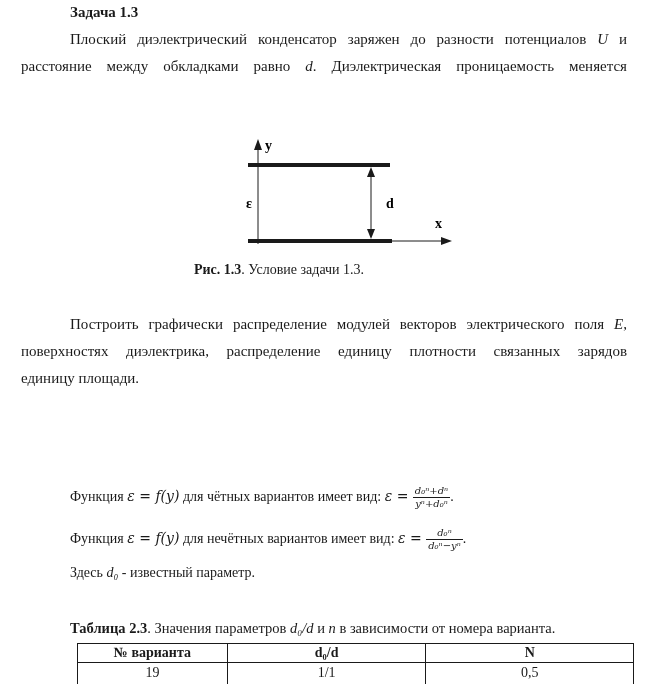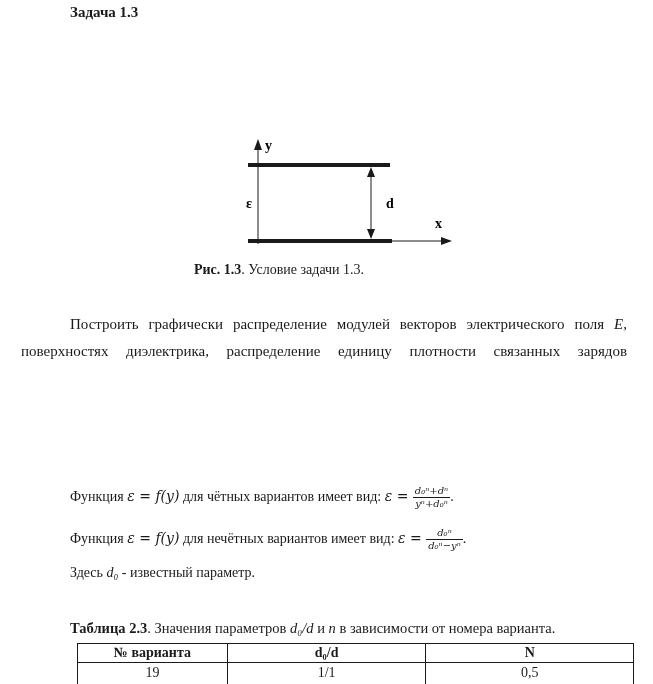--- a/index.html
+++ b/index.html
@@ -77,20 +77,22 @@
     table.params th { font-weight: bold; }
     table.params tr.data td { height: 22px; line-height: 20px; vertical-align: top; }
     svg text { font-family: "Liberation Serif", serif; }
   </style>
 </head>
 <body>
 
 <div class="abs title">Задача 1.3</div>
 
 <div class="abs para" style="top:26px;">
+  <span class="line indent"><span>Плоский диэлектрический конденсатор заряжен до разности потенциалов </span><span class="it">U</span><span> и</span></span>
+  <span class="line"><span>расстояние между обкладками равно </span><span class="it">d</span><span>. Диэлектрическая проницаемость меняется</span></span>
 </div>
 
 <svg class="abs" style="left:0;top:0;" width="653" height="260" viewBox="0 0 653 260">
 
   <line x1="258" y1="244" x2="258" y2="148" stroke="#1a1a1a" stroke-width="1"></line>
   <polygon points="258,139 254,150 262,150" fill="#1a1a1a"></polygon>
 
   <rect x="248" y="163" width="142" height="4" fill="#1a1a1a"></rect>
 
   <rect x="248" y="239" width="144" height="4" fill="#1a1a1a"></rect>
@@ -106,20 +108,21 @@
   <text x="435" y="228" font-size="14" font-weight="bold">x</text>
   <text x="246" y="208" font-size="14" font-weight="bold">ε</text>
   <text x="386" y="208" font-size="14" font-weight="bold">d</text>
 </svg>
 
 <div class="abs caption"><b>Рис. 1.3</b><span>. Условие задачи 1.3.</span></div>
 
 <div class="abs para" style="top:311px;">
   <span class="line indent"><span>Построить графически распределение модулей векторов электрического поля </span><span class="it">E</span><span>,</span></span>
   <span class="line">поверхностях диэлектрика, распределение единицу плотности связанных зарядов</span>
+  <span class="line last">единицу площади.</span>
 </div>
 
 <div class="abs func-line" style="top:485px;">
   <span>Функция </span><span class="math">ε = f(y)</span><span> для чётных вариантов имеет вид: </span><span class="math">ε = </span><span class="frac"><span class="num">d₀ⁿ+dⁿ</span><span class="den">yⁿ+d₀ⁿ</span></span><span>.</span>
 </div>
 
 <div class="abs func-line" style="top:527px;">
   <span>Функция </span><span class="math">ε = f(y)</span><span> для нечётных вариантов имеет вид: </span><span class="math">ε = </span><span class="frac"><span class="num">d₀ⁿ</span><span class="den">d₀ⁿ−yⁿ</span></span><span>.</span>
 </div>
 

